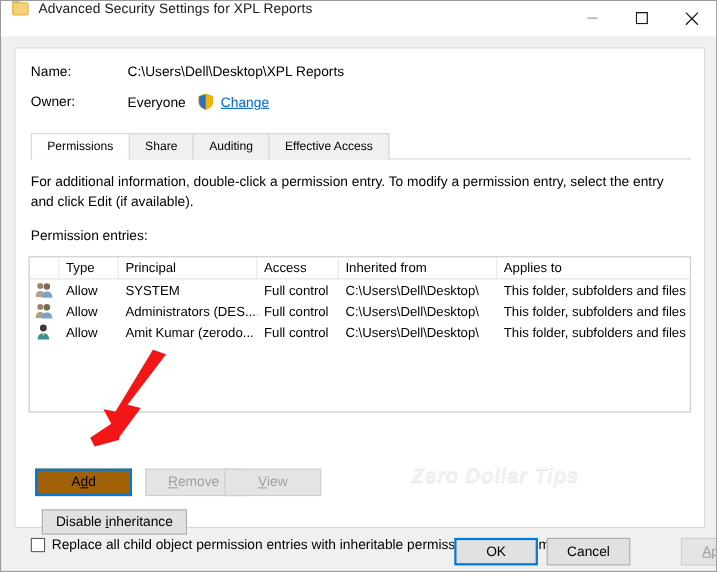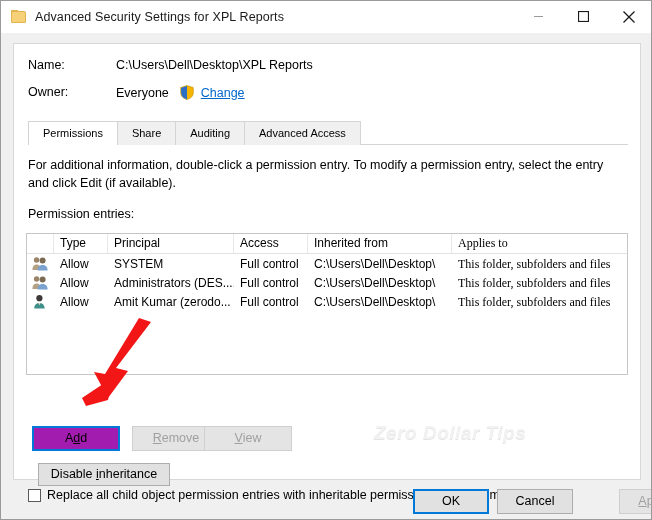--- a/index.html
+++ b/index.html
@@ -26,21 +26,20 @@
     box-sizing: border-box;
     overflow: hidden;
   }
 
   
   .titlebar {
     position: relative;
     height: 31px;
     background: #ffffff;
     display: flex;
-    align-items: center;
     border-bottom: 1px solid #ffffff;
   }
   .title-icon {
     margin-left: 10px;
     margin-right: 8px;
     width: 16px;
     height: 14px;
     position: relative;
   }
   .title-icon .folder-back {
@@ -230,21 +229,21 @@
     padding-left: 6px;
     box-sizing: border-box;
     white-space: nowrap;
     overflow: hidden;
   }
   .c-icon   { width: 27px; flex: 0 0 27px; padding-left: 5px !important; }
   .c-type   { width: 54px; flex: 0 0 54px; }
   .c-prin   { width: 126px; flex: 0 0 126px; }
   .c-acc    { width: 74px;  flex: 0 0 74px; }
   .c-inh    { width: 144px; flex: 0 0 144px; }
-  .c-app    { width: 175px; flex: 0 0 175px; font-family: Liberation Serif, serif; }
+  .c-app    { width: 175px; flex: 0 0 175px; }
 
   .usericon { width: 17px; height: 15px; position: relative; display: block; }
 
   
   .btn {
     position: absolute;
     box-sizing: border-box;
     font-size: 12.5px;
     font-family: "Liberation Sans", sans-serif;
     background: #e1e1e1;
@@ -253,21 +252,21 @@
     text-align: center;
     cursor: default;
     padding: 0;
     line-height: 1;
     display: flex;
     align-items: center;
     justify-content: center;
   }
   .btn.disabled { color: #a0a0a0; background: #e4e4e4; border-color: #cfcfcf; text-align: center; }
   .btn.focused {
-    background: #a21caf;
+    background: #a16207;
     border: 2px solid #0078d7;
   }
   .btn.default {
     border: 2px solid #0078d7;
     background: #e1e1e1;
   }
 
   .btn-add      { left: 18px;  top: 382px; width: 88px; height: 25px; }
   .btn-remove   { left: 118px; top: 382px; width: 88px; height: 25px; }
   .btn-view     { left: 190px; top: 382px; width: 88px; height: 25px; }
@@ -375,21 +374,21 @@
         </span>
         <span class="changelink">Change</span>
       </span>
     </div>
 
     <div class="tab-underline"></div>
     <div class="tabstrip">
       <div class="tab active">Permissions</div>
       <div class="tab">Share</div>
       <div class="tab">Auditing</div>
-      <div class="tab">Advanced Access</div>
+      <div class="tab">Effective Access</div>
     </div>
 
     <div class="infotext">For additional information, double-click a permission entry. To modify a permission entry, select the entry and click Edit (if available).</div>
     <div class="entries-label">Permission entries:</div>
 
     <div class="listbox">
       <div class="lb-header">
         <div class="hcell c-icon"></div>
         <div class="hcell c-type">Type</div>
         <div class="hcell c-prin">Principal</div>

